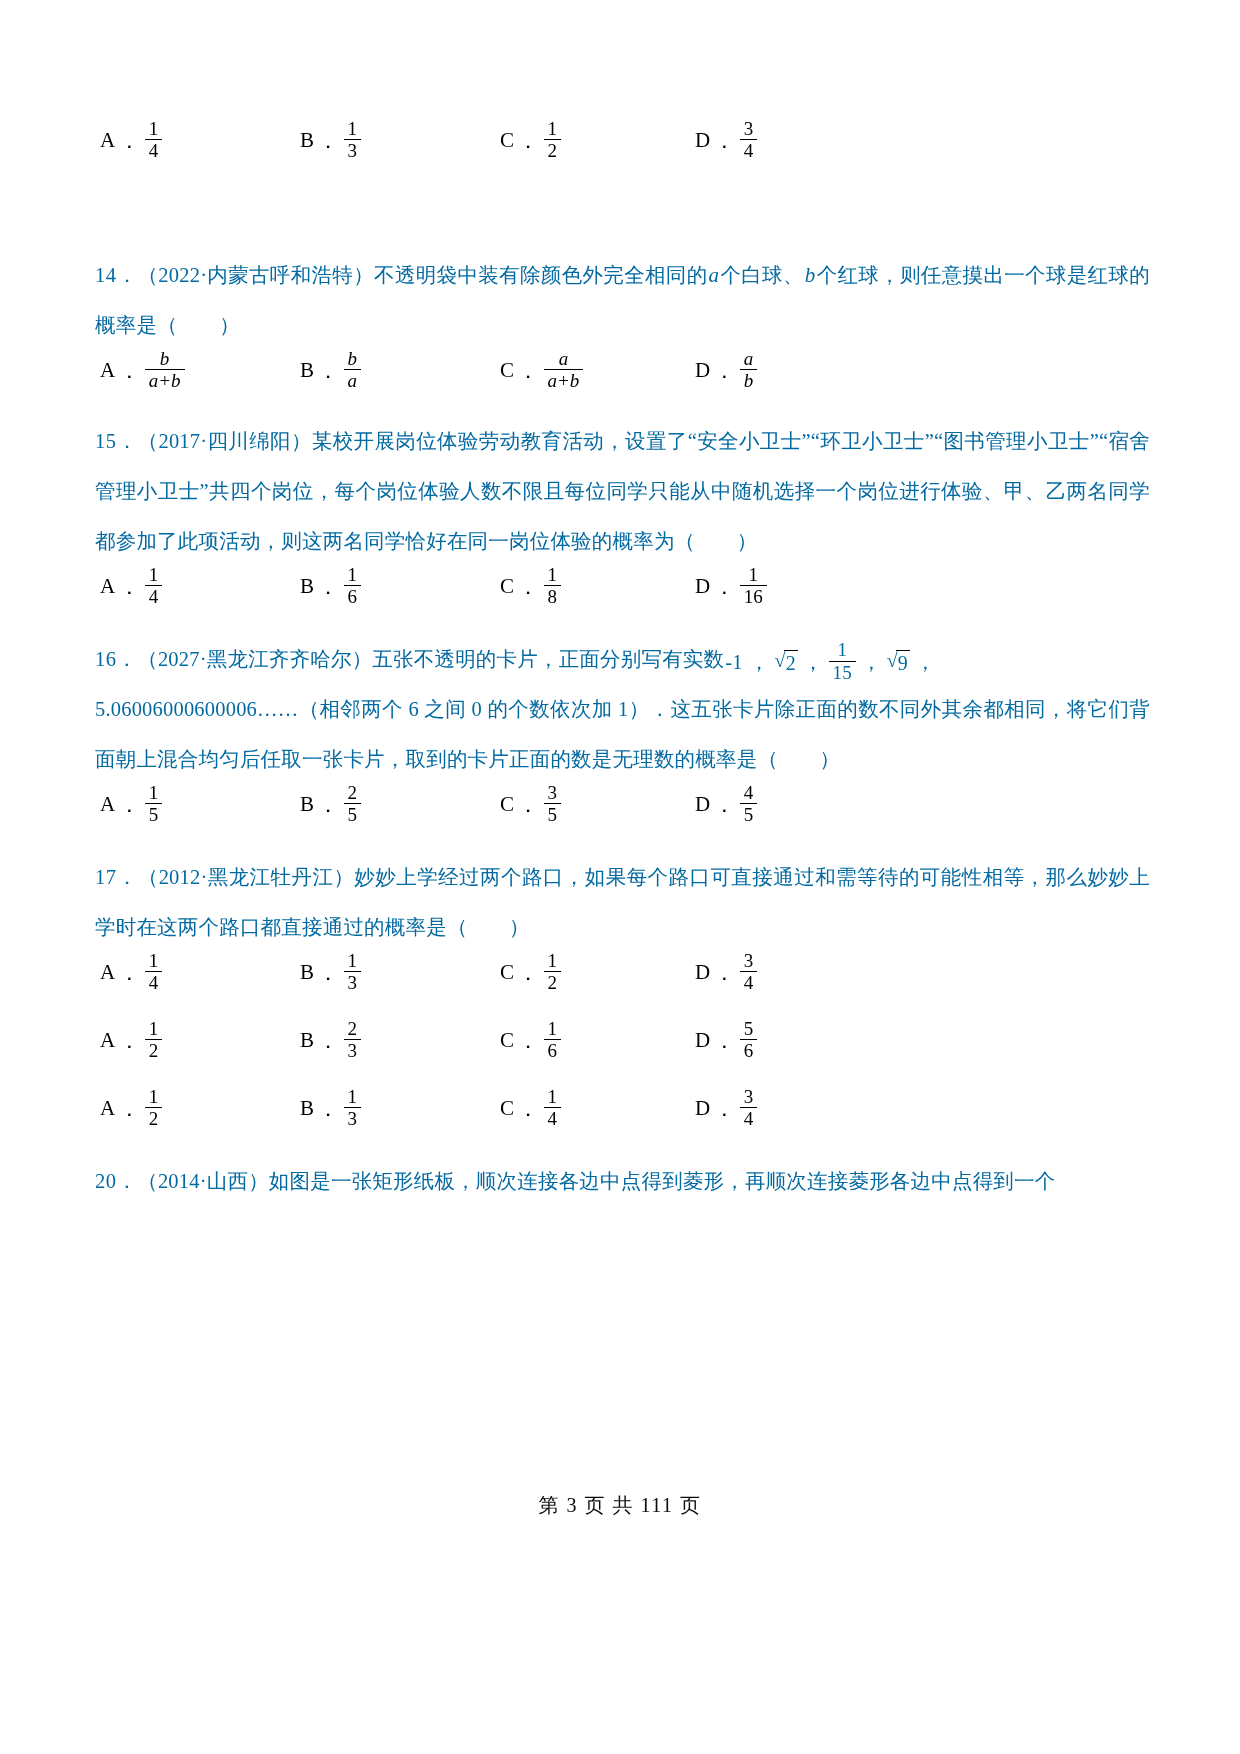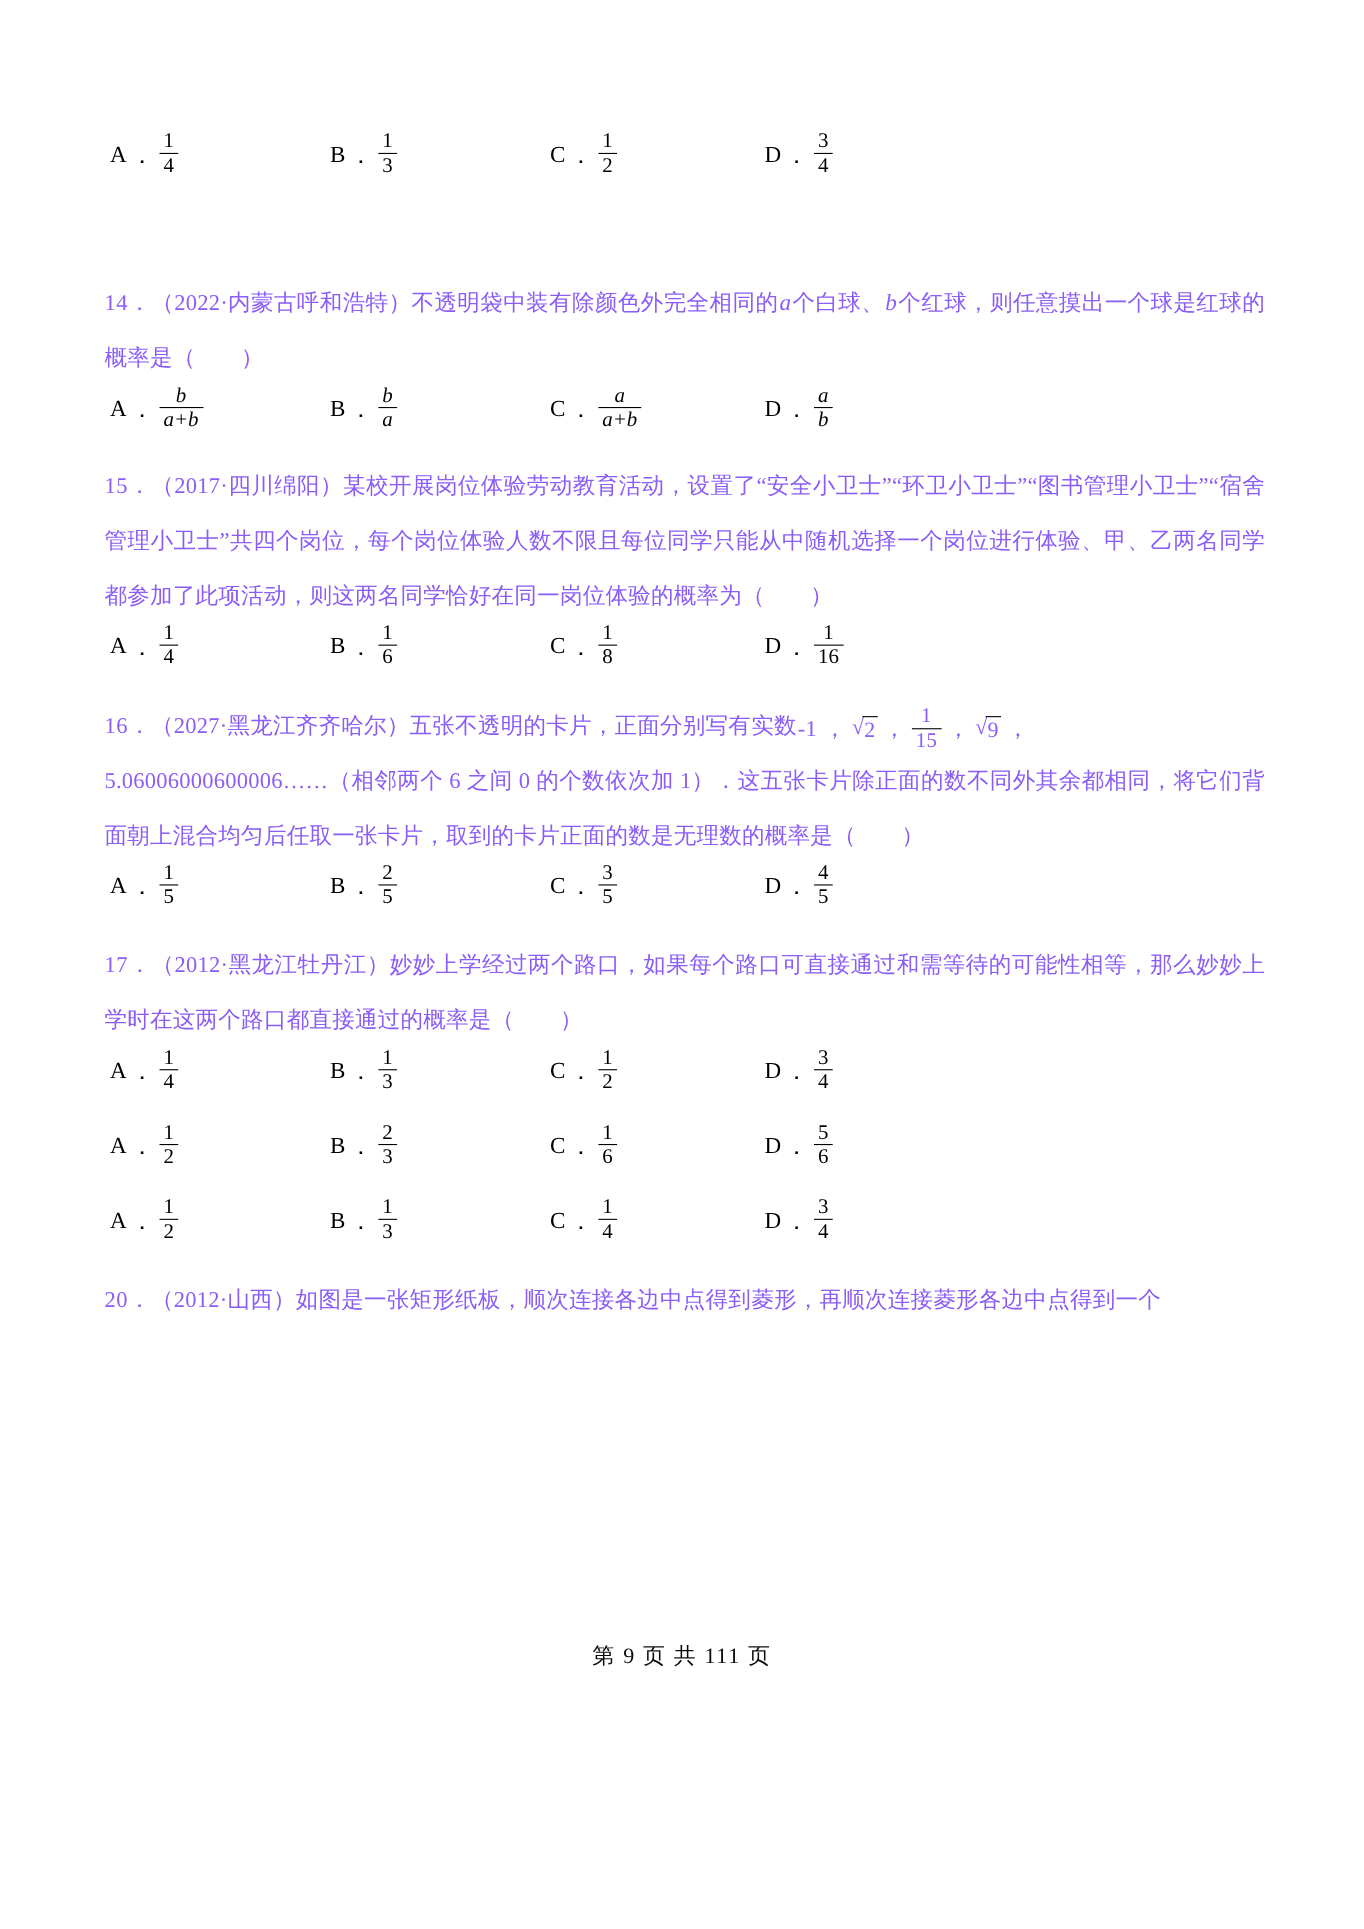--- a/index.html
+++ b/index.html
@@ -31,21 +31,21 @@
   }
 
   
   .q-text {
     font-size: 20.5px;
     line-height: 50px;
     letter-spacing: 0.2px;
     text-align: justify;
     text-justify: inter-ideograph;
     margin: 0;
-    color: #8b5cf6;
+    color: #0369a1;
   }
   .q-text .num {
     letter-spacing: 0.5px;
   }
   .italic-var {
     font-family: "Liberation Serif", "DejaVu Serif", serif;
     font-style: italic;
     font-size: 21px;
     padding: 0 1px;
   }
@@ -431,19 +431,19 @@
         <span class="lbl">D</span>
           <span class="dot">．</span>
         <span class="frac">
           <span class="numer">3</span>
           <span class="denom">4</span>
         </span>
       </span>
     </div>
 
     <p class="q-text">
-      <span class="num">20</span><span>．</span><span>（2012·山西）</span><span>如图是一张矩形纸板，顺次连接各边中点得到菱形，再顺次连接菱形各边中点得到一个</span>
+      <span class="num">20</span><span>．</span><span>（2014·山西）</span><span>如图是一张矩形纸板，顺次连接各边中点得到菱形，再顺次连接菱形各边中点得到一个</span>
     </p>
 
   </div>
 
-  <div class="footer">第 9 页 共 111 页</div>
+  <div class="footer">第 3 页 共 111 页</div>
 </div>
 
 </body></html>

